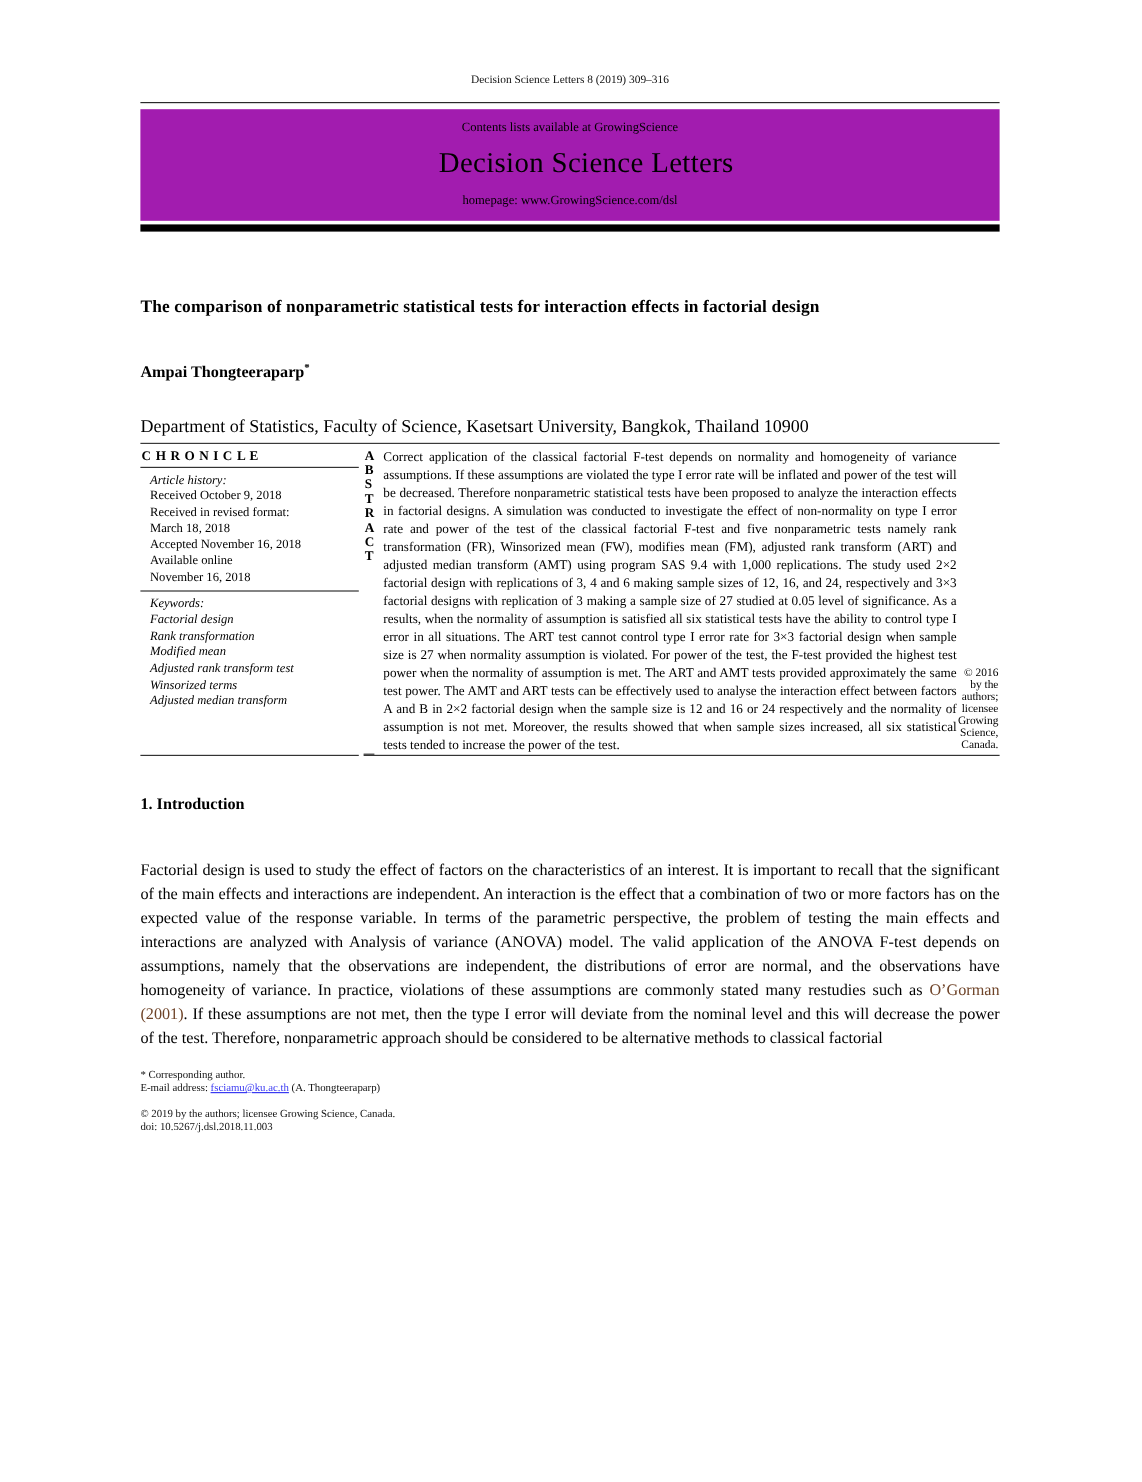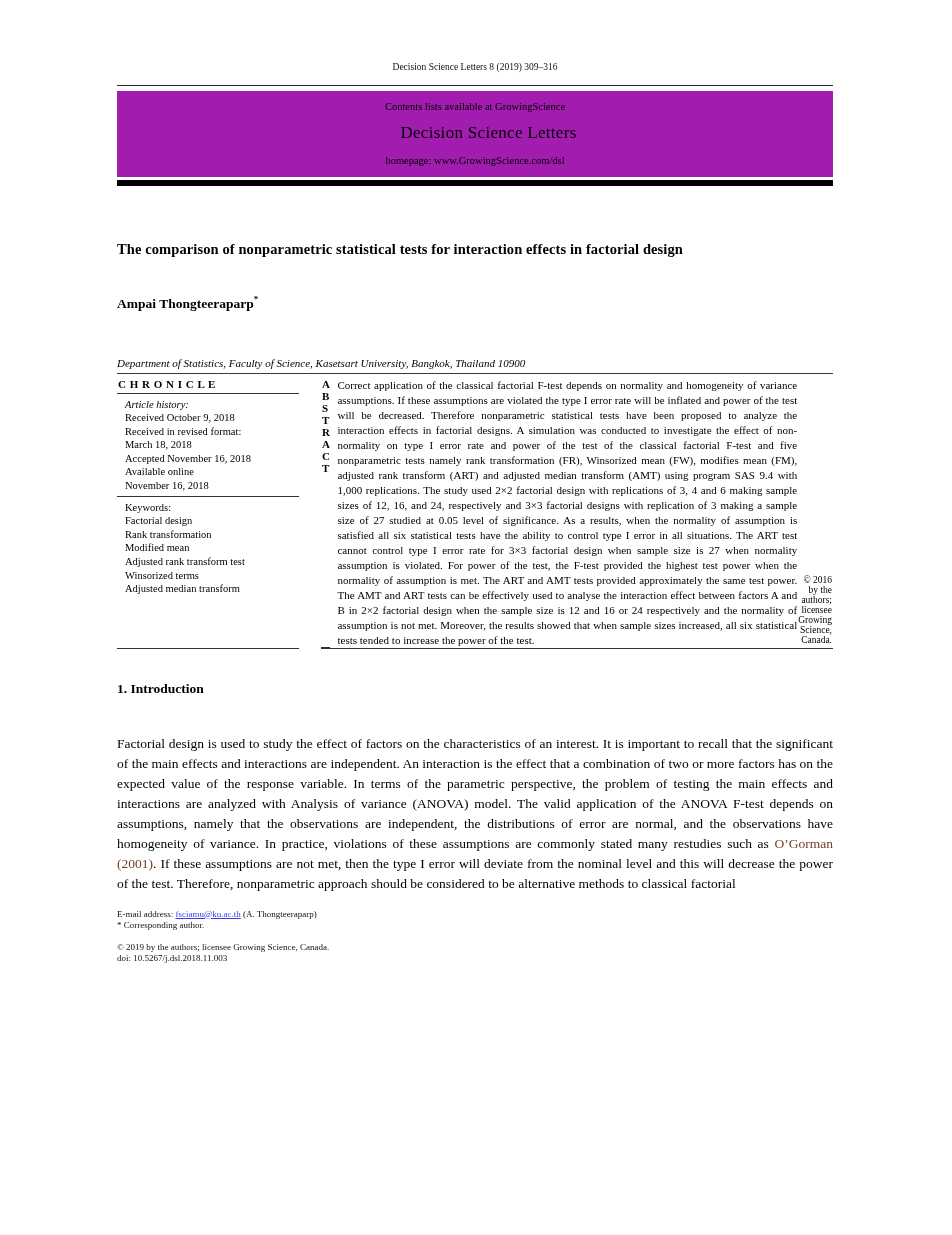--- a/index.html
+++ b/index.html
@@ -25,47 +25,46 @@
     border-top: 1.5px solid #2a2a2a;
     margin-top: 13px;
   }
   .green-box {
     margin-top: 5px;
     background: #a21caf;
     text-align: center;
     padding: 10px 0 11px 0;
   }
   .contents-line { font-size: 10.5px; }
-  .journal-title { font-size: 17px; margin-top: 11px; letter-spacing: 0.3px; padding-left: 27px; }
+  .journal-title { font-size: 24px; margin-top: 11px; letter-spacing: 0.3px; padding-left: 27px; }
   .homepage-line { font-size: 10.5px; margin-top: 12px; }
   .thick-bar { height: 6px; background: #000; margin-top: 3px; }
 
   .paper-title {
     margin-top: 55px;
     font-size: 14.5px;
     font-weight: bold;
     letter-spacing: 0.1px;
   }
   .author-line {
     margin-top: 36px;
     font-size: 13.5px;
     font-weight: bold;
   }
   .author-line sup { font-size: 9px; }
   .affiliation {
-    margin-top: 45px;
-    font-size: 11px;
-    font-style: italic;
+    margin-top: 29px;
+    font-size: 15px;
     padding-bottom: 4px;
   }
 
   .info-table {
     border-top: 1.5px solid #3a3a3a;
     display: flex;
-    gap: 22px;
+    gap: 4px;
   }
   .col-chronicle {
     width: 182px;
     flex-shrink: 0;
     border-bottom: 1px solid #333;
   }
   .col-abstract {
     flex: 1;
     border-bottom: 1px solid #333;
     display: flex;
@@ -78,21 +77,21 @@
     border-bottom: 1px solid #333;
     letter-spacing: 0.5px;
   }
   .chron-block {
     font-size: 10.5px;
     line-height: 13.6px;
     padding: 4px 0 3px 8px;
   }
   .chron-label { font-style: italic; }
   .chron-rule { border: none; border-top: 1px solid #333; }
-  .keywords-block { }
+  .keywords-block { font-style: italic; }
 
   .abstract-text {
     font-size: 11px;
     line-height: 15px;
     text-align: justify;
     padding: 4px 1px 0 7px;
   }
   .abstract-copyright {
     margin-top: auto;
     text-align: right;
@@ -185,20 +184,20 @@
         <div class="abstract-copyright">© 2016 by the authors; licensee Growing Science, Canada.</div>
       </div>
 
     </div>
 
     <h2 class="intro-heading">1. Introduction</h2>
 
     <p class="body-paragraph"><span>Factorial design is used to study the effect of factors on the characteristics of an interest. It is important to recall that the significant of the main effects and interactions are independent. An interaction is the effect that a combination of two or more factors has on the expected value of the response variable.  In terms of the parametric perspective, the problem of testing the main effects and interactions are analyzed with Analysis of variance (ANOVA) model. The valid application of the ANOVA F-test depends on assumptions, namely that the observations are independent, the distributions of error are normal, and the observations have homogeneity of variance. In practice, violations of these assumptions are commonly stated many restudies such as </span><a class="citation-link">O’Gorman (2001)</a><span>. If these assumptions are not met, then the type I error will deviate from the nominal level and this will decrease the power of the test. Therefore, nonparametric approach should be considered to be alternative methods to classical factorial</span></p>
 
     <div class="footnote">
+      <div>* Corresponding author.</div>
       <div><span>E-mail address: </span><a class="email-link">fsciamu@ku.ac.th</a><span> (A. Thongteeraparp)</span></div>
-      <div>* Corresponding author.</div>
       <div class="footnote-block2">© 2019 by the authors; licensee Growing Science, Canada.</div>
       <div>doi: 10.5267/j.dsl.2018.11.003</div>
     </div>
 
   </div>
 </div>
 
 </body></html>

